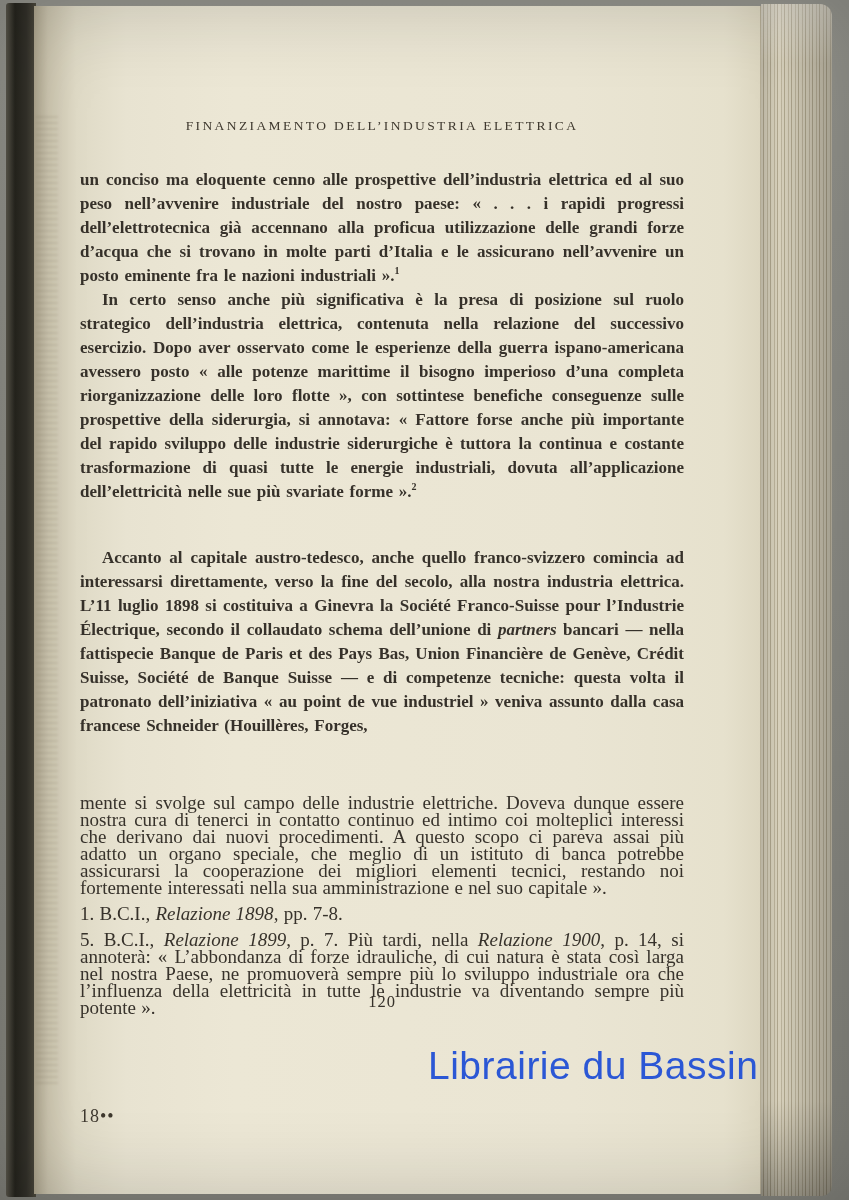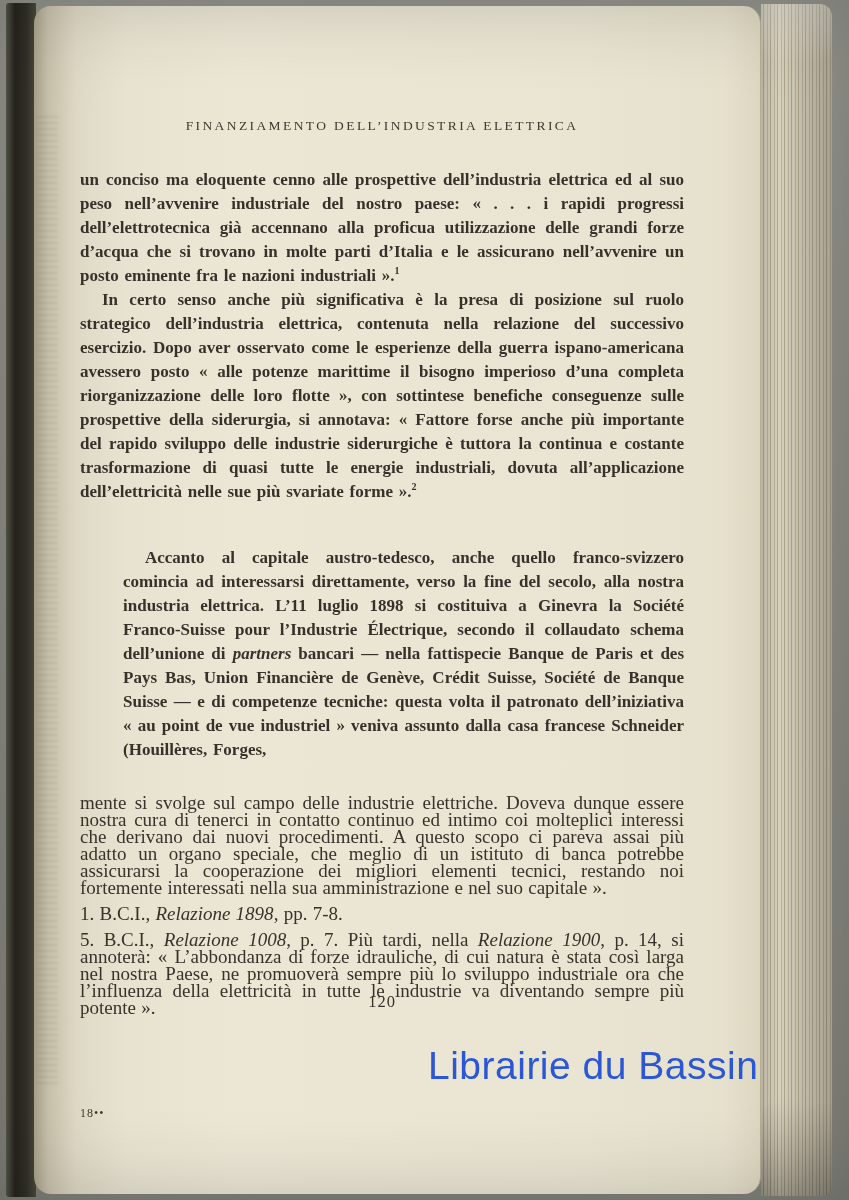--- a/index.html
+++ b/index.html
@@ -26,21 +26,20 @@
     border-radius: 3px 0 0 3px;
   }
   .page {
     position: absolute;
     left: 34px; top: 6px;
     width: 726px; height: 1188px;
     background: linear-gradient(90deg,
       #ada58e 0px, #cbc4ae 14px, #dfdac6 42px, #e8e3d1 92px,
       #ece7d5 200px, #eae5d3 540px, #e6e1cd 690px, #ddd7c1 726px);
     border-right: 1px solid #b3ab94;
-    border-radius: 17px;
   }
   .showthrough {
     position: absolute;
     left: 2px; top: 110px;
     width: 22px; height: 970px;
     background: repeating-linear-gradient(180deg,
       rgba(105,95,75,0.22) 0px, rgba(105,95,75,0.22) 2px,
       rgba(105,95,75,0) 2px, rgba(105,95,75,0) 6px);
     filter: blur(1.2px);
     opacity: 0.55;
@@ -71,21 +70,21 @@
   }
   .bodytext p {
     margin: 0;
     font-size: 17px;
     line-height: 24px;
     text-align: justify;
     word-spacing: 1.5px;
     font-weight: bold;
   }
   .bodytext p.indent { text-indent: 22px; }
-  .bodytext p.gap { margin-top: 42px; margin-left: 43px; }
+  .bodytext p.gap { margin-top: 42px; }
   sup.ref { font-size: 10px; line-height: 0; }
   .footnotes {
     position: absolute;
     left: 46px; top: 788px;
     width: 604px;
     color: #37322b;
   }
   .fn-cont, .fn {
     margin: 0;
     font-size: 19px;
@@ -99,21 +98,21 @@
     left: 46px; top: 986px;
     width: 604px;
     text-align: center;
     font-size: 16.5px;
     letter-spacing: 1px;
     color: #36312a;
   }
   .sig {
     position: absolute;
     left: 46px; top: 1100px;
-    font-size: 12px;
+    font-size: 18px;
     letter-spacing: 1px;
     color: #3e382e;
   }
   .watermark {
     position: absolute;
     left: 428px; top: 996px;
     z-index: 5;
     font-family: "Liberation Sans", sans-serif;
     font-size: 39px;
     color: #2b57d5;
@@ -143,21 +142,21 @@
 
         <p class="indent gap"><span>Accanto al capitale austro-tedesco, anche quello franco-svizzero comincia ad interessarsi direttamente, verso la fine del secolo, alla nostra industria elettrica. L’11 luglio 1898 si costituiva a Ginevra la Société Franco-Suisse pour l’Industrie Électrique, secondo il collaudato schema dell’unione di </span><i>partners</i><span> bancari — nella fattispecie Banque de Paris et des Pays Bas, Union Financière de Genève, Crédit Suisse, Société de Banque Suisse — e di competenze tecniche: questa volta il patronato dell’iniziativa « au point de vue industriel » veniva assunto dalla casa francese Schneider (Houillères, Forges,</span></p>
       </div>
     </div>
 
     <div class="footnotes">
       <p class="fn-cont">mente si svolge sul campo delle industrie elettriche. Doveva dunque essere nostra cura di tenerci in contatto continuo ed intimo coi molteplici interessi che derivano dai nuovi procedimenti. A questo scopo ci pareva assai più adatto un organo speciale, che meglio di un istituto di banca potrebbe assicurarsi la cooperazione dei migliori elementi tecnici, restando noi fortemente interessati nella sua amministrazione e nel suo capitale ».</p>
 
       <p class="fn"><span>1. B.C.I., </span><i>Relazione 1898</i><span>, pp. 7-8.</span></p>
 
-      <p class="fn"><span>5. B.C.I., </span><i>Relazione 1008</i><span>, p. 7. Più tardi, nella </span><i>Relazione 1900</i><span>, p. 14, si annoterà: « L’abbondanza di forze idrauliche, di cui natura è stata così larga nel nostra Paese, ne promuoverà sempre più lo sviluppo industriale ora che l’influenza della elettricità in tutte le industrie va diventando sempre più potente ».</span></p>
+      <p class="fn"><span>5. B.C.I., </span><i>Relazione 1899</i><span>, p. 7. Più tardi, nella </span><i>Relazione 1900</i><span>, p. 14, si annoterà: « L’abbondanza di forze idrauliche, di cui natura è stata così larga nel nostra Paese, ne promuoverà sempre più lo sviluppo industriale ora che l’influenza della elettricità in tutte le industrie va diventando sempre più potente ».</span></p>
     </div>
 
     <div class="pagenum">120</div>
 
     <div class="sig">18••</div>
 
   </div>
 
   <div class="fore-edge"></div>
 

